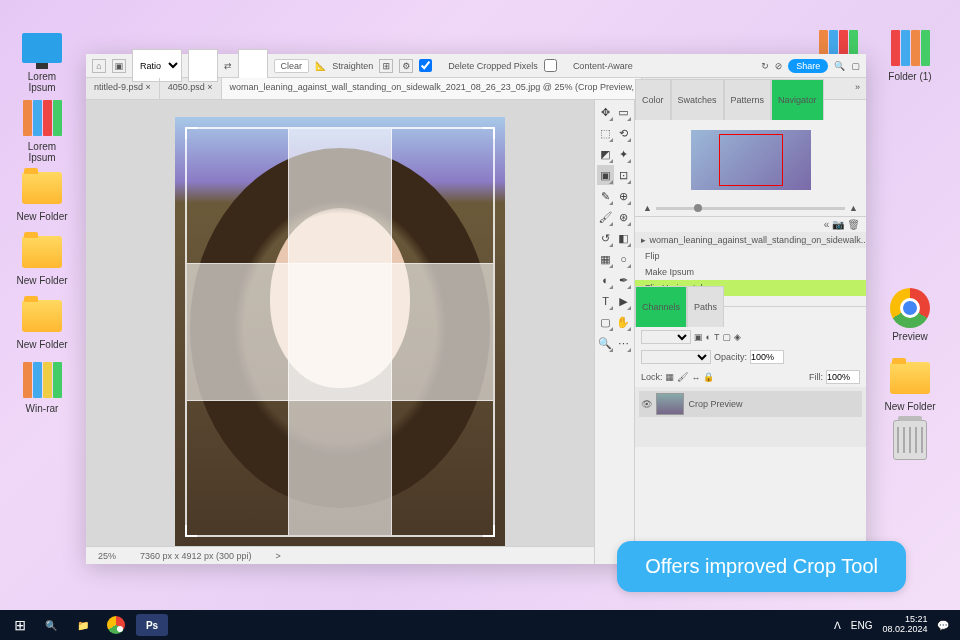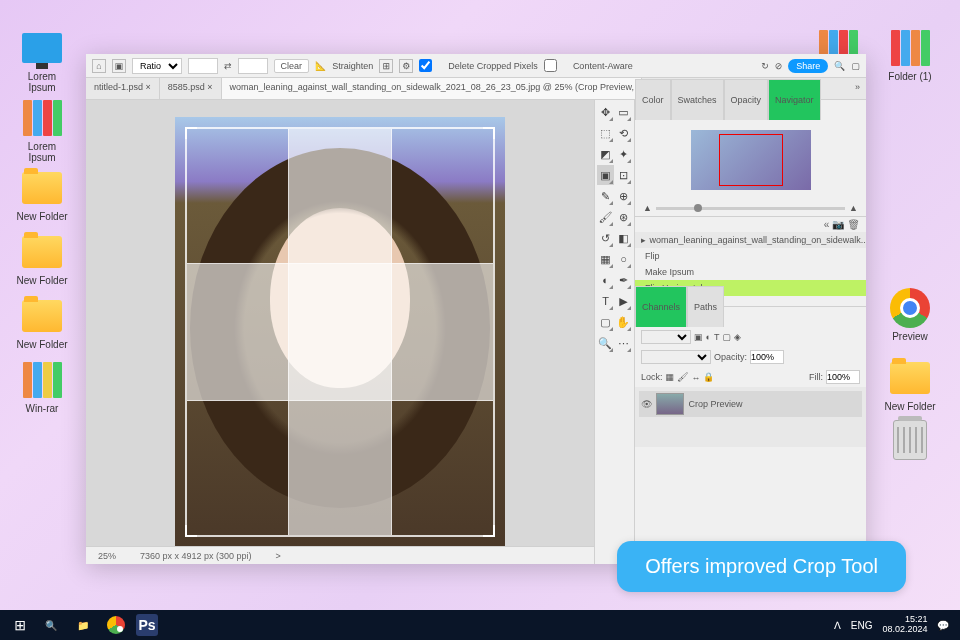--- a/index.html
+++ b/index.html
@@ -17,21 +17,21 @@
 .chrome-ico{width:40px;height:40px;border-radius:50%;background:conic-gradient(#ea4335 0 120deg,#4caf50 120deg 240deg,#fbbc05 240deg 360deg);position:relative}
 .chrome-ico:after{content:'';position:absolute;inset:10px;background:#4285f4;border:3px solid #fff;border-radius:50%}
 .trash-ico{width:34px;height:40px;background:#ddd;border-radius:3px;position:relative;border:1px solid #aaa}
 .trash-ico:before{content:'';position:absolute;top:-5px;left:4px;right:4px;height:5px;background:#bbb;border-radius:2px}
 .trash-ico:after{content:'';position:absolute;inset:6px 3px;background:repeating-linear-gradient(90deg,#aaa 0 2px,#ddd 2px 6px)}
 
 
 .ps{position:absolute;left:86px;top:54px;width:780px;height:510px;background:#f0f0f0;box-shadow:0 4px 24px rgba(0,0,0,.2)}
 .opts{height:24px;background:#f0f0f0;border-bottom:1px solid #d0d0d0;display:flex;align-items:center;padding:0 6px;gap:6px;font-size:9px;color:#555}
 .opts .sq{width:14px;height:14px;border:1px solid #bbb;display:inline-flex;align-items:center;justify-content:center}
-.opts select,.opts input{font-size:9px;border:1px solid #ccc;background:#fff;padding:1px 3px;height:16px}
+.opts select,.opts input{font-size:9px;border:1px solid #ccc;background:#fff;padding:1px 3px;height:33px}
 .opts .btn{border:1px solid #ccc;background:#fff;padding:1px 6px;border-radius:2px;cursor:pointer}
 .opts .chk{display:flex;align-items:center;gap:16px}
 .opts .chk input{height:auto}
 .opts .share{background:#0d99ff;color:#fff;padding:2px 8px;border-radius:10px;border:none}
 .opts .spacer{margin-left:auto}
 
 .tabs{height:22px;background:#e8e8e8;border-bottom:1px solid #d0d0d0;display:flex;font-size:9px;color:#555}
 .tabs .tab{padding:4px 8px;border-right:1px solid #d0d0d0;cursor:pointer;white-space:nowrap;overflow:hidden}
 .tabs .tab.active{background:#f8f8f8}
 .tabs .more{margin-left:auto;padding:4px 6px;cursor:pointer}
@@ -205,22 +205,22 @@
       </label>
     <span class="spacer"></span>
     <span>↻</span>
     <span>⊘</span>
     <span class="share">Share</span>
     <span>🔍</span>
     <span>▢</span>
   </div>
 
   <div class="tabs">
-    <div class="tab">ntitled-1.psd ×</div>
-    <div class="tab">8585.psd ×</div>
+    <div class="tab">ntitled-9.psd ×</div>
+    <div class="tab">4050.psd ×</div>
     <div class="tab active" style="max-width:420px">woman_leaning_against_wall_standing_on_sidewalk_2021_08_26_23_05.jpg @ 25% (Crop Preview, RGB/8) * ×</div>
     <div class="more">»</div>
   </div>
 
   <div class="ps-body">
     <div class="canvas">
       <div class="photo">
         <div class="face"></div>
         <div class="crop-grid">
           <div class="crop-handle h-tl"></div>
@@ -261,21 +261,21 @@
         <div class="t">✋</div>
       <div class="t">🔍</div>
         <div class="t">⋯</div>
     </div>
 
     <div class="panels">
       <div class="panel">
         <div class="p-tabs">
           <div class="p-tab">Color</div>
           <div class="p-tab">Swatches</div>
-          <div class="p-tab">Opacity</div>
+          <div class="p-tab">Patterns</div>
           <div class="p-tab active">Navigator</div>
         </div>
         <div class="nav-thumb">
             <div class="nav-img"></div>
           </div>
         <div class="nav-slider">
             <span>▲</span>
             <div class="track">
               <div class="thumb"></div>
             </div>
@@ -335,21 +335,21 @@
 
 <div class="callout">Offers improved Crop Tool</div>
 
 <div class="taskbar">
   <div class="tbtn win">⊞</div>
   <div class="tbtn">🔍</div>
   <div class="tbtn">📁</div>
   <div class="tbtn">
       <div class="chrome-ico" style="width:18px;height:18px"></div>
     </div>
-  <div class="tbtn" style="background:#2a3d6e;font-size:14px;font-weight:bold;width:22px;height:22px;border-radius:3px;margin:0 4px">Ps</div>
+  <div class="tbtn" style="background:#2a3d6e;font-size:10px;font-weight:bold;width:32px;height:22px;border-radius:3px;margin:0 4px">Ps</div>
   <div class="tray">
     <span>ᐱ</span>
     <span>ENG</span>
     <div class="time">
       <div>15:21</div>
       <div>08.02.2024</div>
     </div>
     <span>💬</span>
   </div>
 </div>

